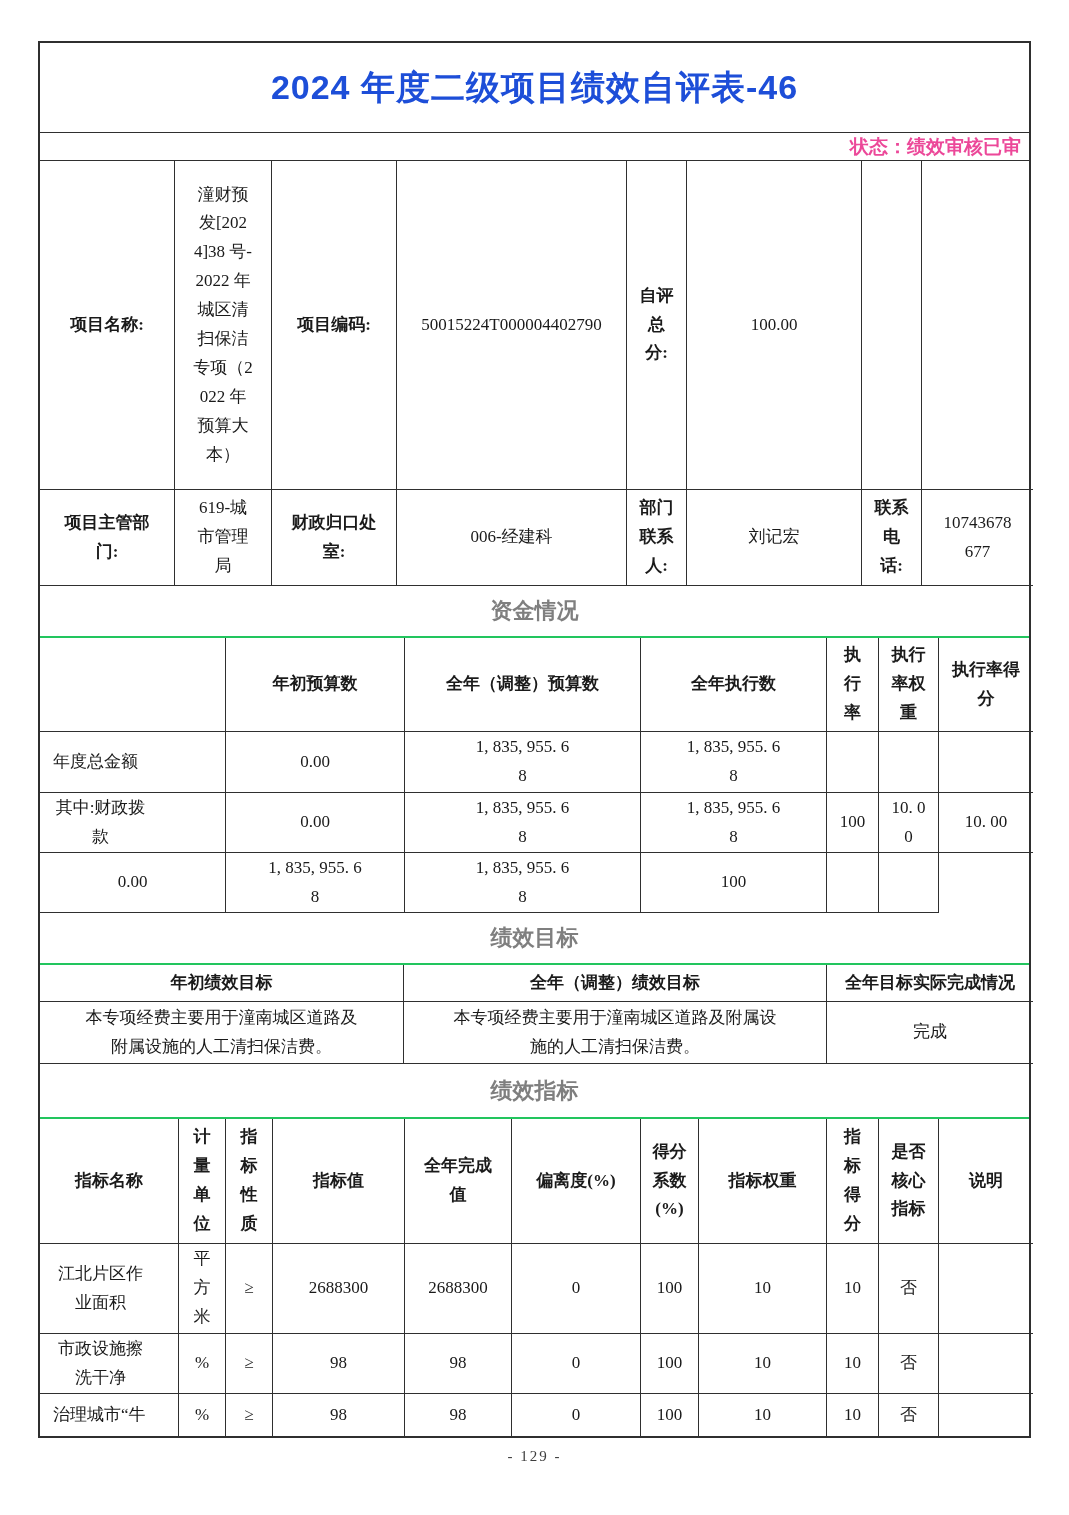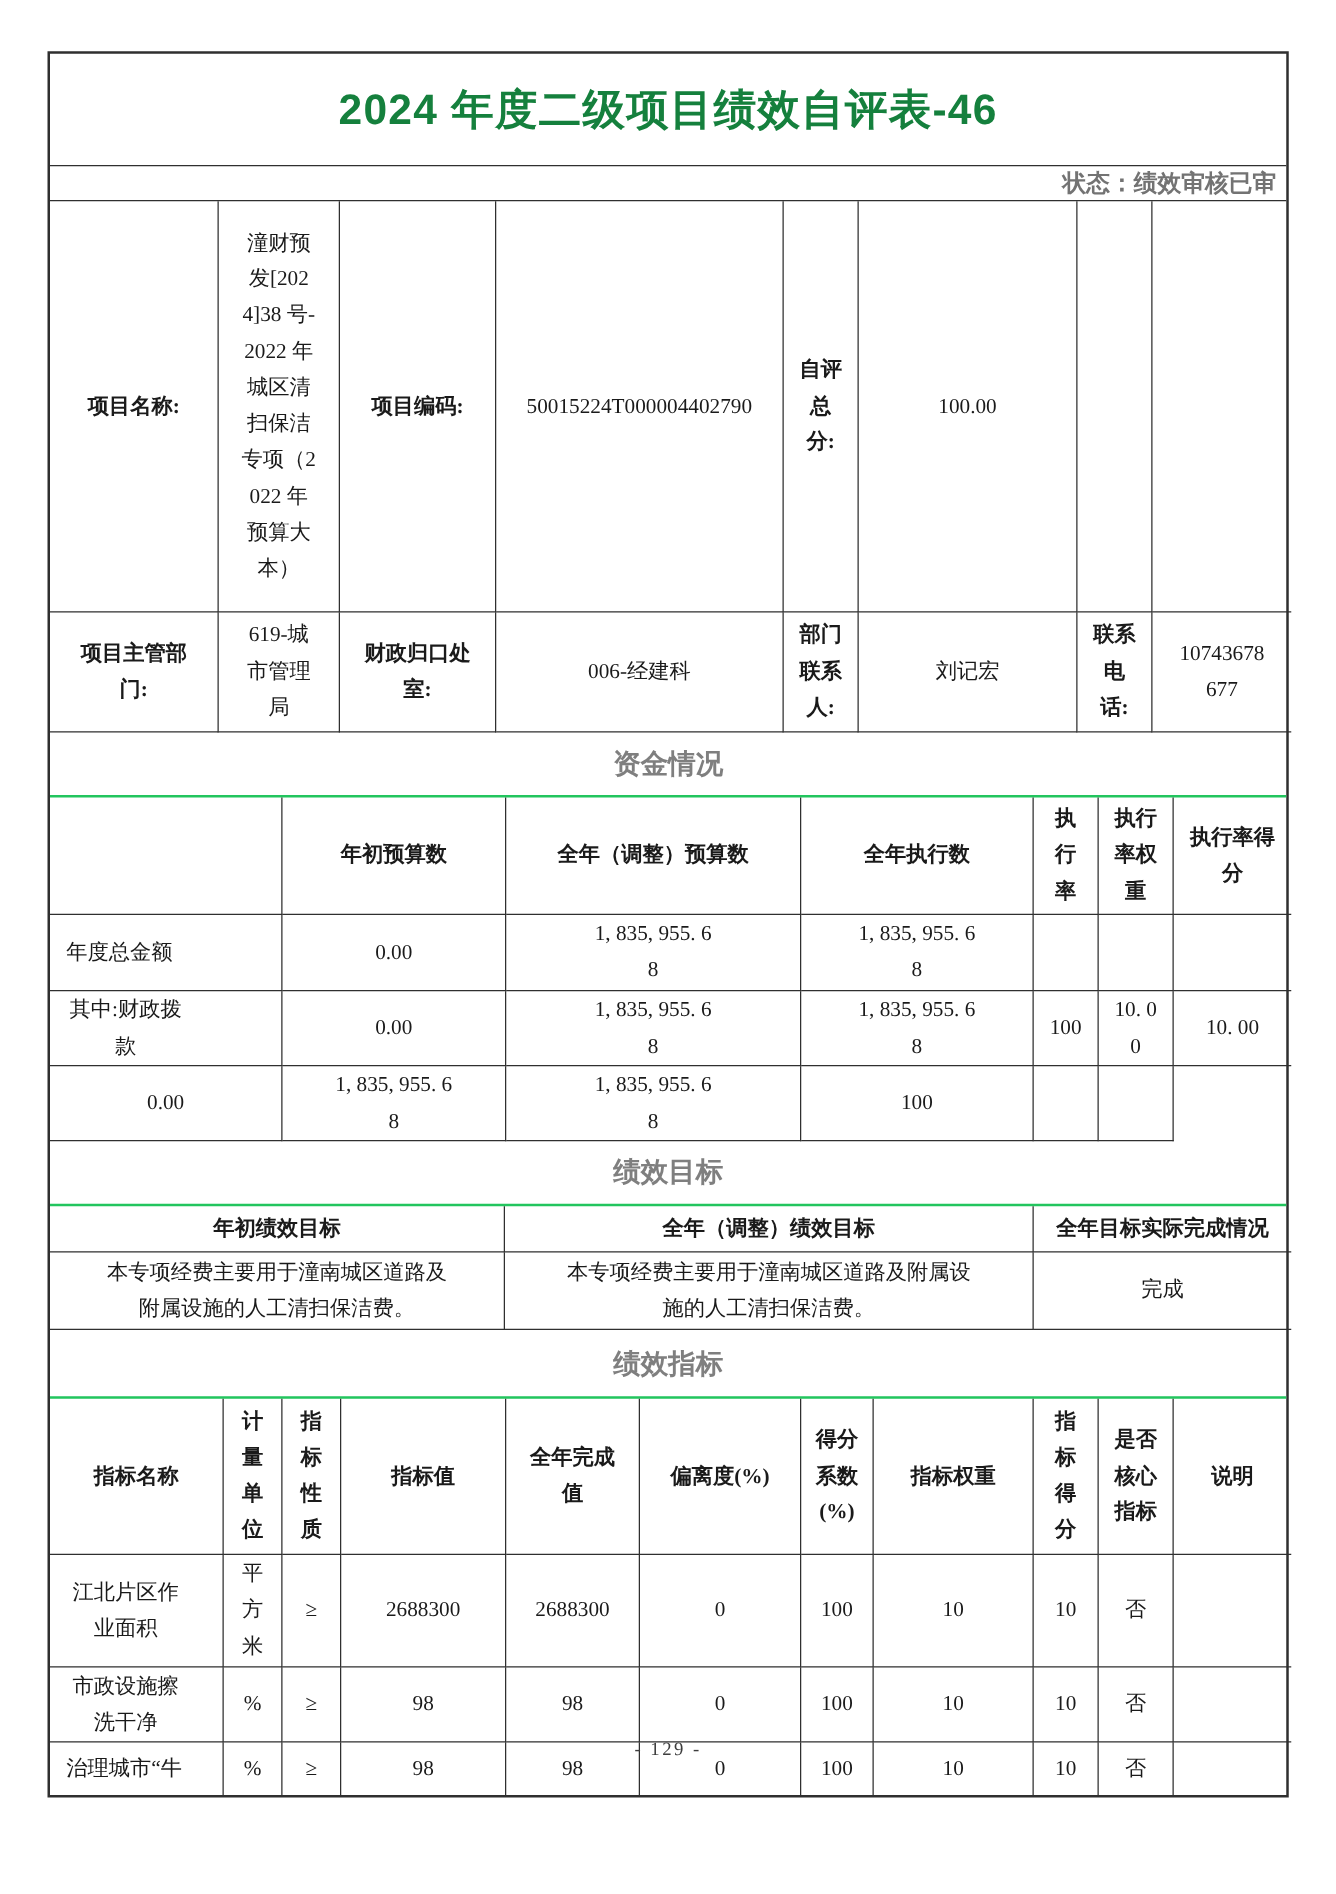--- a/index.html
+++ b/index.html
@@ -6,36 +6,36 @@
   body{width:1069px;height:1515px;position:relative;font-family:"Liberation Serif","DejaVu Serif",serif;color:#1a1a1a;}
   .sheet{position:absolute;left:38px;top:41px;width:993px;border:2px solid #2f2f2f;background:#fff;box-sizing:border-box;}
   .cell{border-right:1px solid #2f2f2f;border-bottom:1px solid #2f2f2f;display:flex;align-items:center;justify-content:center;
         padding:2px 9px;box-sizing:border-box;word-break:break-all;text-align:center;font-size:17px;line-height:1.7;}
   .left{justify-content:flex-start;padding-left:13px;}
   .b{display:inline-block;text-align:center;}
   .bold{font-weight:bold;}
   .mw35{max-width:35px}.mw55{max-width:55px}.mw62{max-width:62px}.mw70{max-width:70px}
   .mw80{max-width:80px}.mw95{max-width:95px}.mw280{max-width:280px}.mw330{max-width:330px}
   .title-row{height:89px;border-bottom:1px solid #2f2f2f;display:flex;align-items:center;justify-content:center;
-             font-family:"Liberation Sans","DejaVu Sans",sans-serif;font-weight:bold;font-size:34px;color:#15803d;letter-spacing:1px;}
+             font-family:"Liberation Sans","DejaVu Sans",sans-serif;font-weight:bold;font-size:34px;color:#1d4ed8;letter-spacing:1px;}
   .status-row{height:28px;border-bottom:1px solid #2f2f2f;display:flex;align-items:center;justify-content:flex-end;
-              padding-right:8px;box-sizing:border-box;color:#737373;font-weight:bold;font-size:19px;}
+              padding-right:8px;box-sizing:border-box;color:#ec4899;font-weight:bold;font-size:19px;}
   .sec{border-bottom:2px solid #22c55e;display:flex;align-items:center;justify-content:center;
        font-family:"Liberation Sans","DejaVu Sans",sans-serif;font-weight:bold;font-size:22px;color:#7f7f7f;}
   .sec-fund{height:50px}.sec-target{height:50px}.sec-ind{height:53px}
   .g-info{display:grid;grid-template-columns:135px 97px 125px 230px 60px 175px 60px 111px;grid-template-rows:329px 96px;}
   .g-info>div:nth-child(8n){border-right:none;}
   .g-fund{display:grid;grid-template-columns:186px 179px 236px 186px 52px 60px 94px;grid-template-rows:94px 61px 60px 60px;}
   .g-fund>div:nth-child(7n){border-right:none;}
   .g-target{display:grid;grid-template-columns:364px 423px 206px;grid-template-rows:37px 62px;}
   .g-target>div:nth-child(3n){border-right:none;}
   .g-ind{display:grid;grid-template-columns:139px 47px 47px 132px 107px 129px 58px 128px 52px 60px 94px;grid-template-rows:125px 90px 60px 42px;}
   .g-ind>div:nth-child(11n){border-right:none;}
   .g-ind>div:nth-last-child(-n+11){border-bottom:none;}
-  .footer{position:absolute;left:0;top:1392px;width:100%;text-align:center;font-size:15px;color:#3d3d3d;letter-spacing:2px;}
+  .footer{position:absolute;left:0;top:1448px;width:100%;text-align:center;font-size:15px;color:#3d3d3d;letter-spacing:2px;}
 </style>
 </head>
 <body>
 
 <div class="sheet">
 
   <div class="title-row">2024 年度二级项目绩效自评表-46</div>
   <div class="status-row">状态：绩效审核已审</div>
 
   <div class="g-info">

